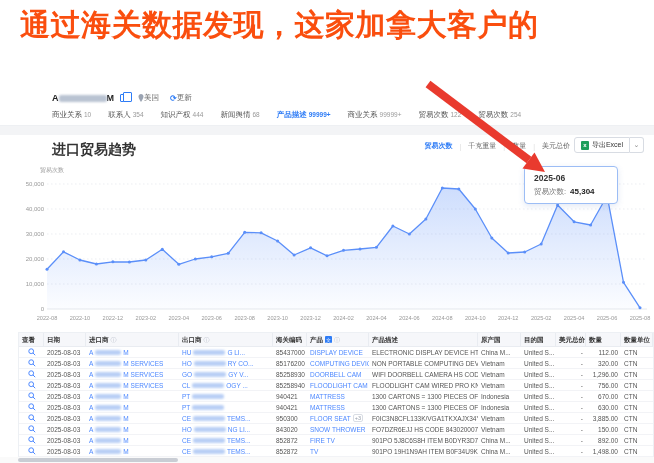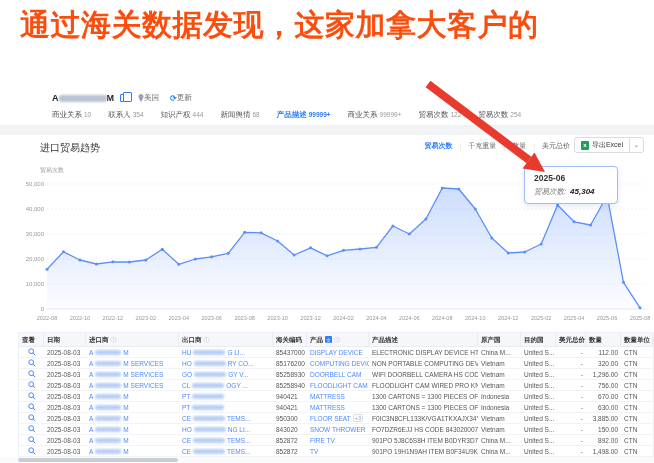--- a/index.html
+++ b/index.html
@@ -26,39 +26,39 @@
   .refresh-glyph{color:var(--accent);font-size:8px;font-weight:bold;}
   
   .tabs{position:absolute;left:52px;top:110px;display:flex;gap:17px;font-size:7.5px;color:#555;}
   .tab{padding-bottom:6px;cursor:pointer;white-space:nowrap;}
   .tab .cnt{color:#999;margin-left:2px;font-size:6.5px;}
   .tab.active{color:var(--accent);border-bottom:2px solid var(--accent);font-weight:bold;}
   .tab.active .cnt{color:var(--accent);}
   .tabs-divider{position:absolute;left:0;top:125px;width:654px;height:1px;background:#eef0f3;}
   .gray-band{position:absolute;left:0;top:126px;width:654px;height:9px;background:#f3f4f6;}
   
-  .chart-title{position:absolute;left:40px;top:141px;font-size:10px;font-weight:normal;color:#333;}
+  .chart-title{position:absolute;left:52px;top:141px;font-size:14px;font-weight:bold;color:#333;}
   .metrics{position:absolute;right:84px;top:141px;display:flex;align-items:center;gap:7px;font-size:7px;color:#666;}
   .metric{cursor:pointer;white-space:nowrap;}
   .metric.active{color:var(--accent);font-weight:bold;}
   .metric-sep{color:#ddd;font-size:7px;}
   .export-group{position:absolute;right:10px;top:137px;display:flex;align-items:stretch;height:16px;}
   .export-btn{display:flex;align-items:center;gap:3px;border:1px solid #d8dce3;border-radius:3px 0 0 3px;
     background:#fff;padding:0 6px;font-size:7px;color:#333;cursor:pointer;}
   .excel-glyph{display:inline-flex;align-items:center;justify-content:center;width:8px;height:9px;
     background:#1E9E5A;color:#fff;font-size:6px;font-weight:bold;border-radius:1px;}
   .export-caret{display:flex;align-items:center;justify-content:center;width:14px;border:1px solid #d8dce3;
     border-left:none;border-radius:0 3px 3px 0;background:#fff;color:#888;font-size:7px;cursor:pointer;}
   #chart-svg{position:absolute;left:0;top:158px;}
   
   .chart-tooltip{position:absolute;left:524px;top:166px;min-width:94px;background:#fff;
     border:1px solid #9cbdf5;border-radius:4px;box-shadow:0 2px 6px rgba(60,100,180,.15);
     padding:6px 9px;z-index:20;}
   .chart-tooltip .tt-date{font-size:8.5px;font-weight:bold;color:#333;margin-bottom:4px;}
-  .chart-tooltip .tt-row{font-size:7.5px;color:#777;font-style:italic;}
+  .chart-tooltip .tt-row{font-size:7.5px;color:#777;}
   .chart-tooltip .tt-val{color:#222;font-weight:bold;margin-left:4px;font-size:8px;}
   
   #arrow-svg{position:absolute;left:0;top:0;z-index:40;pointer-events:none;}
   
   .trade-table{position:absolute;left:18px;top:332px;width:636px;border:1px solid #edf0f4;border-bottom:none;
     font-size:6.5px;background:#fff;}
   .t-row{display:grid;grid-template-columns:25px 42px 93px 94px 34px 62px 109px 43px 35px 30px 35px 32px;}
   .t-head .t-cell{background:#f6f7fa;color:#333;font-weight:bold;line-height:14px;height:14px;
     border-right:1px solid #e9ecf1;border-bottom:1px solid #e9ecf1;}
   .t-cell{padding:0 3px;white-space:nowrap;overflow:hidden;display:flex;align-items:center;gap:2px;}

